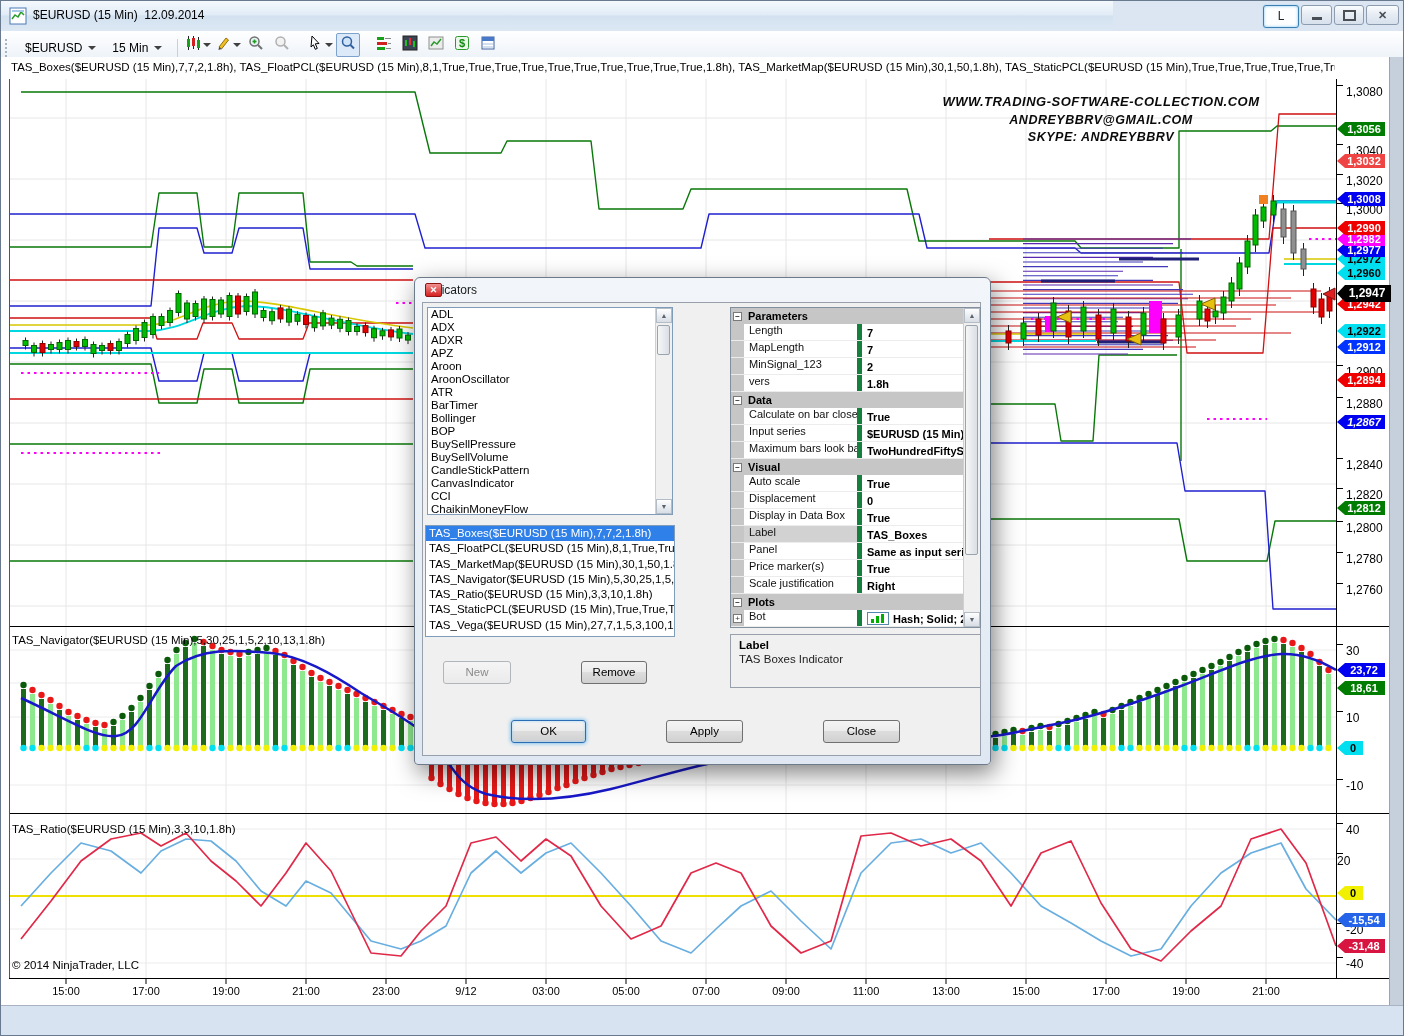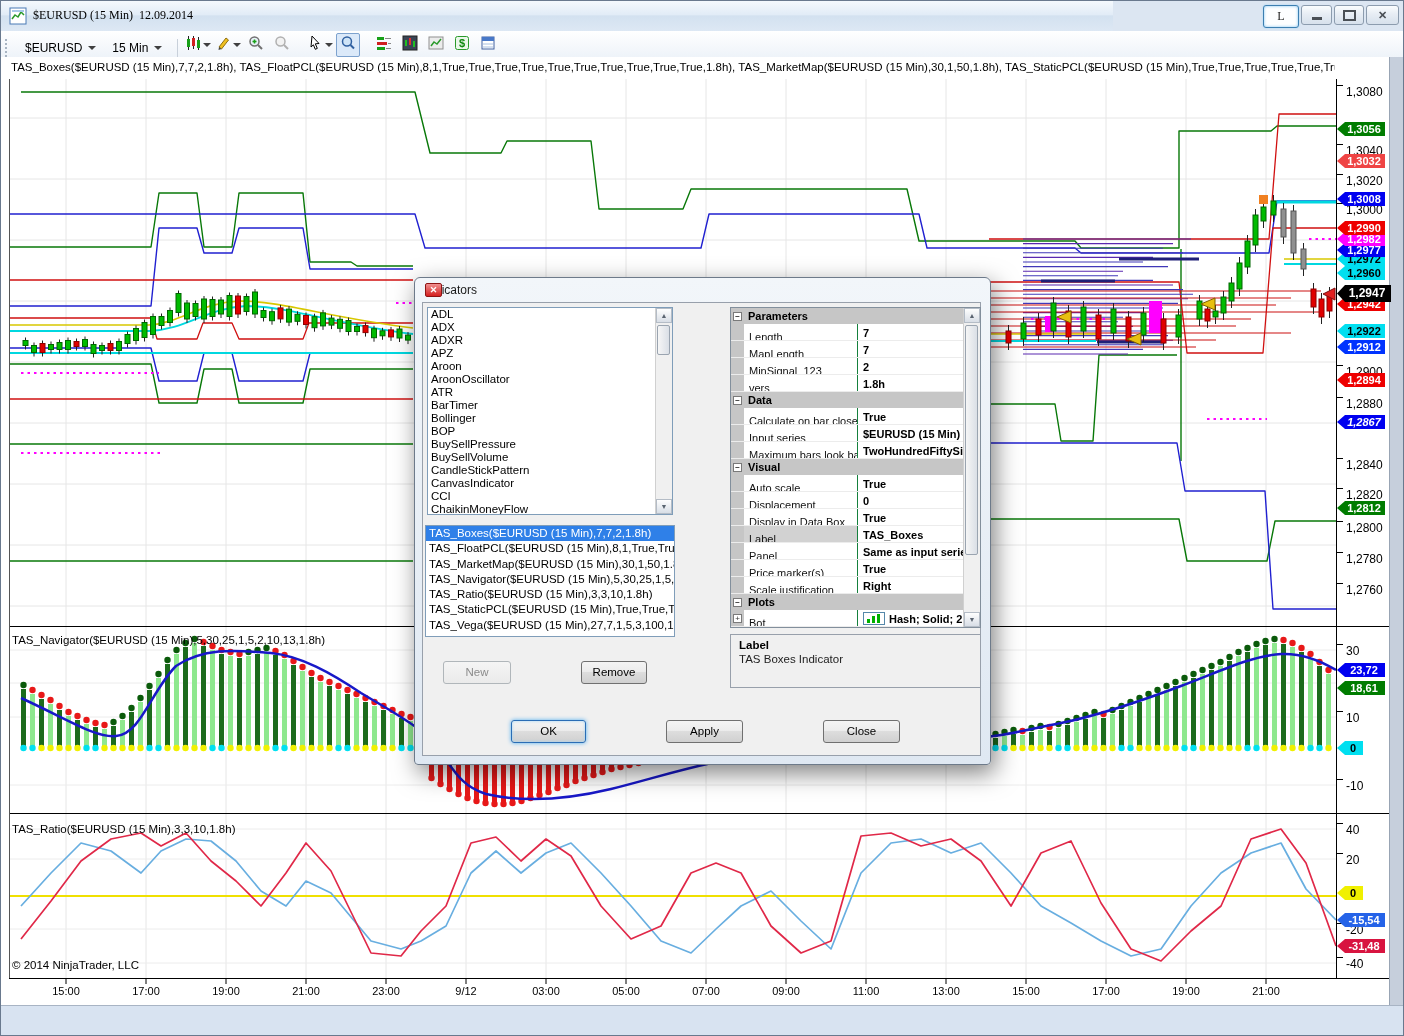--- a/index.html
+++ b/index.html
@@ -1,18 +1,18 @@
 <!DOCTYPE html>
 <html><head>
 <meta charset="utf-8">
 <style>
   html,body{margin:0;padding:0;background:#9aa7b8;}
   .screen{position:relative;width:1404px;height:1036px;background:#dce6f2;font-family:"Liberation Sans",sans-serif;overflow:hidden;border:1px solid #69798e;box-sizing:border-box;}
   
-  .titlebar{position:absolute;left:0;top:0;width:1112px;height:30px;background:linear-gradient(#f4f9fd,#e2ecf7 45%,#d3e1f0 50%,#dde8f4);border-bottom:1px solid #aab8ca;font-family:Liberation Serif, serif;}
+  .titlebar{position:absolute;left:0;top:0;width:1112px;height:30px;background:linear-gradient(#f4f9fd,#e2ecf7 45%,#d3e1f0 50%,#dde8f4);border-bottom:1px solid #aab8ca;}
   .app-icon{position:absolute;left:8px;top:6px;width:18px;height:18px;}
   .title-text{position:absolute;left:32px;top:7px;font-size:12px;color:#000;white-space:pre;}
   .lbtn{position:absolute;left:1262px;top:4px;width:34px;height:21px;background:#fdfeff;border:1px solid #3c7fb1;box-shadow:0 0 3px #7ec3f0 inset,0 0 2px #9fd3f5;border-radius:3px;font-size:12px;text-align:center;line-height:21px;color:#222;}
   .cap-btn{position:absolute;top:4px;height:20px;background:linear-gradient(#fbfdfe,#e7edf4 45%,#d7e1ec);border:1px solid #8c9cae;border-radius:3px;text-align:center;color:#4a4f55;box-sizing:border-box;}
   .cap-min{left:1300px;width:31px;} .cap-res{left:1333px;width:30px;} .cap-close{left:1365px;width:33px;font-size:11px;line-height:18px;font-weight:bold;}
   .gl-min{display:block;width:10px;height:3px;background:#4a4f55;margin:11px auto 0;}
   .gl-res{display:block;width:9px;height:7px;border:2px solid #4a4f55;margin:4px auto 0;}
   
   .toolbar{position:absolute;left:0;top:30px;width:1404px;height:26px;background:linear-gradient(#ffffff,#eef3f9);border-bottom:1px solid #c2cedc;display:flex;align-items:flex-end;}
   .tb-grip{width:6px;height:18px;border-left:2px dotted #a8b4c2;margin:0 6px 0 4px;}
@@ -64,21 +64,21 @@
   .btn-remove{left:158px;top:358px;width:66px;}
   .btn-ok{left:88px;top:417px;width:75px;}
   .btn-apply{left:243px;top:417px;width:77px;}
   .btn-close{left:400px;top:417px;width:77px;}
   .propgrid{position:absolute;left:307px;top:4px;width:251px;height:321px;background:#fff;border:1px solid #828f9c;overflow:hidden;box-sizing:border-box;}
   .pg-rows{position:absolute;left:0;top:0;width:232px;}
   .pg-cat{height:16px;display:flex;align-items:center;background:#c6c6c6;font-size:11px;font-weight:bold;color:#000;}
   .pg-row{height:16px;display:flex;background:#fff;border-bottom:1px solid #ececec;font-size:11px;}
   .pg-gutter{width:13px;flex:none;background:#c6c6c6;display:flex;align-items:center;justify-content:center;}
   .pg-exp{width:9px;height:9px;border:1px solid #7a7a7a;background:#fff;font-size:8px;line-height:7px;text-align:center;color:#333;box-sizing:border-box;}
-  .pg-label{width:106px;flex:none;padding:7px 2px 0 5px;white-space:nowrap;overflow:hidden;border-right:1px solid #15803d;color:#111;}
+  .pg-label{width:106px;flex:none;padding:0 2px 0 5px;white-space:nowrap;overflow:hidden;border-right:5px solid #15803d;color:#111;}
   .pg-label.sel{background:#d2d2d2;}
   .pg-value{flex:1;padding:1px 2px 0 5px;font-weight:bold;white-space:nowrap;overflow:hidden;color:#000;display:flex;align-items:center;}
   .pg-cat .cat-name{margin-left:4px;}
   .swatch{display:inline-block;width:20px;height:11px;border:1px solid #5588aa;background:#fff;margin-right:4px;position:relative;flex:none;}
   .swatch i{position:absolute;bottom:1px;width:3px;background:currentColor;display:block;}
   .swatch i:nth-child(1){left:3px;height:4px;} .swatch i:nth-child(2){left:8px;height:7px;} .swatch i:nth-child(3){left:13px;height:9px;}
   .descbox{position:absolute;left:307px;top:331px;width:251px;height:54px;background:#f0f0f0;border:1px solid #98a0ab;box-sizing:border-box;padding:4px 8px;}
   .desc-title{font-size:11.5px;font-weight:bold;color:#000;}
   .desc-text{font-size:11.5px;color:#222;margin-top:2px;}
 </style>
@@ -802,20 +802,25 @@
         <line x1="865" y1="977" x2="865" y2="983" stroke="#000" stroke-width="1"></line>
         <line x1="945" y1="977" x2="945" y2="983" stroke="#000" stroke-width="1"></line>
         <line x1="1025" y1="977" x2="1025" y2="983" stroke="#000" stroke-width="1"></line>
         <line x1="1105" y1="977" x2="1105" y2="983" stroke="#000" stroke-width="1"></line>
         <line x1="1185" y1="977" x2="1185" y2="983" stroke="#000" stroke-width="1"></line>
         <line x1="1265" y1="977" x2="1265" y2="983" stroke="#000" stroke-width="1"></line>
       </g>
   </svg>
 
   <div class="hdr-line">TAS_Boxes($EURUSD (15 Min),7,7,2,1.8h), TAS_FloatPCL($EURUSD (15 Min),8,1,True,True,True,True,True,True,True,True,True,True,1.8h), TAS_MarketMap($EURUSD (15 Min),30,1,50,1.8h), TAS_StaticPCL($EURUSD (15 Min),True,True,True,True,True,True,True,True,1.8h)</div>
+  <div class="watermark">
+    <span class="wm1">WWW.TRADING-SOFTWARE-COLLECTION.COM</span>
+    <span class="wm2">ANDREYBBRV@GMAIL.COM</span>
+    <span class="wm2">SKYPE: ANDREYBBRV</span>
+  </div>
   <div class="panel-label" style="left:11px;top:633px;">TAS_Navigator($EURUSD (15 Min),5,30,25,1,5,2,10,13,1.8h)</div>
   <div class="panel-label" style="left:11px;top:822px;">TAS_Ratio($EURUSD (15 Min),3,3,10,1.8h)</div>
   <div class="copyright">© 2014 NinjaTrader, LLC</div>
 
   <div id="axis-items">
       <div class="ptick" style="top: 84px;">
         <span class="dash"></span>
         <span>1,3080</span>
       </div>
       <div class="ptick" style="top: 143px;">
@@ -885,21 +890,21 @@
         <span class="dash"></span>
         <span>-10</span>
       </div>
       <div class="badge" style="top: 662px; background: rgb(0, 0, 240); color: rgb(255, 255, 255); z-index: 40;">23,72</div>
       <div class="badge" style="top: 680px; background: rgb(0, 124, 0); color: rgb(255, 255, 255); z-index: 39;">18,61</div>
       <div class="badge small" style="top: 740px; background: rgb(0, 223, 240); color: rgb(0, 0, 0); z-index: 38;">0</div>
       <div class="ptick" style="top: 822px;">
         <span class="dash"></span>
         <span>40</span>
       </div>
-      <div class="ptick" style="top: 852px;">
+      <div class="ptick" style="top: 852px; flex-direction: column;">
         <span class="dash"></span>
         <span>20</span>
       </div>
       <div class="ptick" style="top: 922px;">
         <span class="dash"></span>
         <span>-20</span>
       </div>
       <div class="ptick" style="top: 956px;">
         <span class="dash"></span>
         <span>-40</span>

